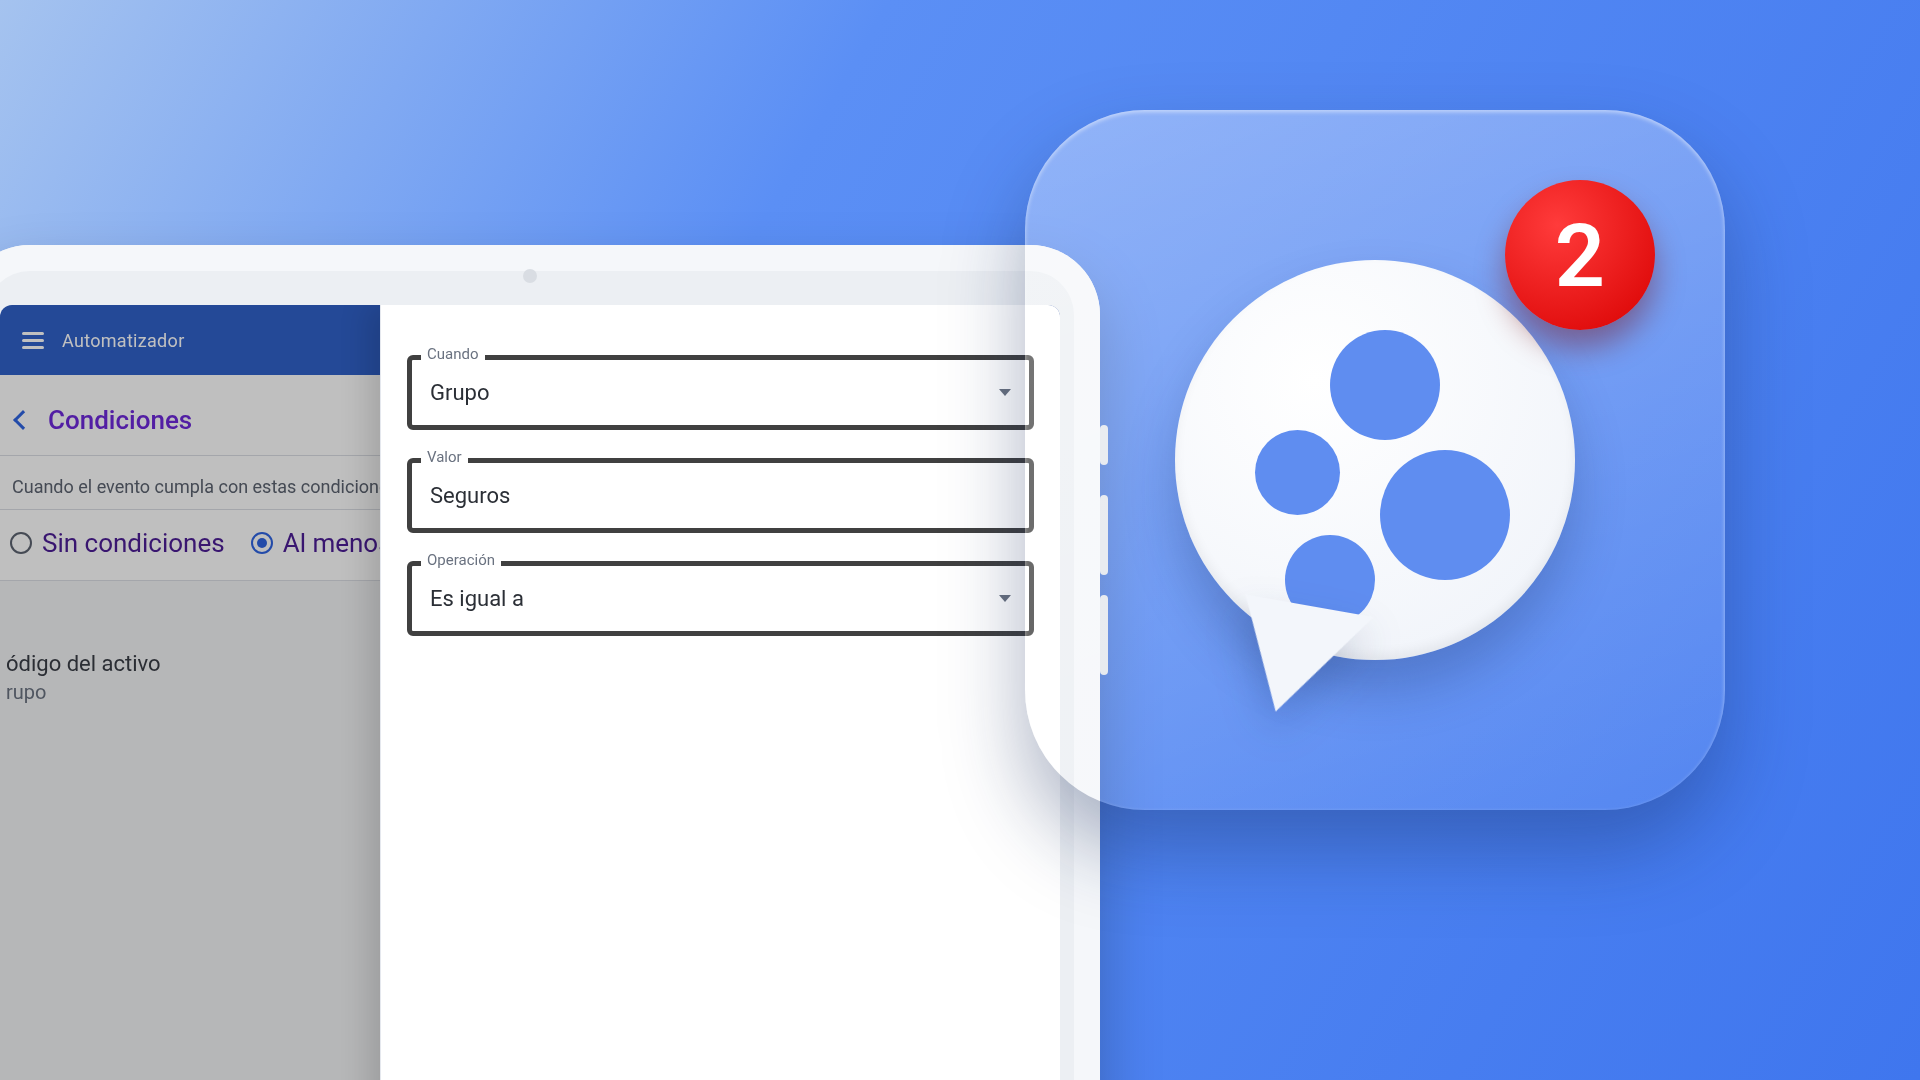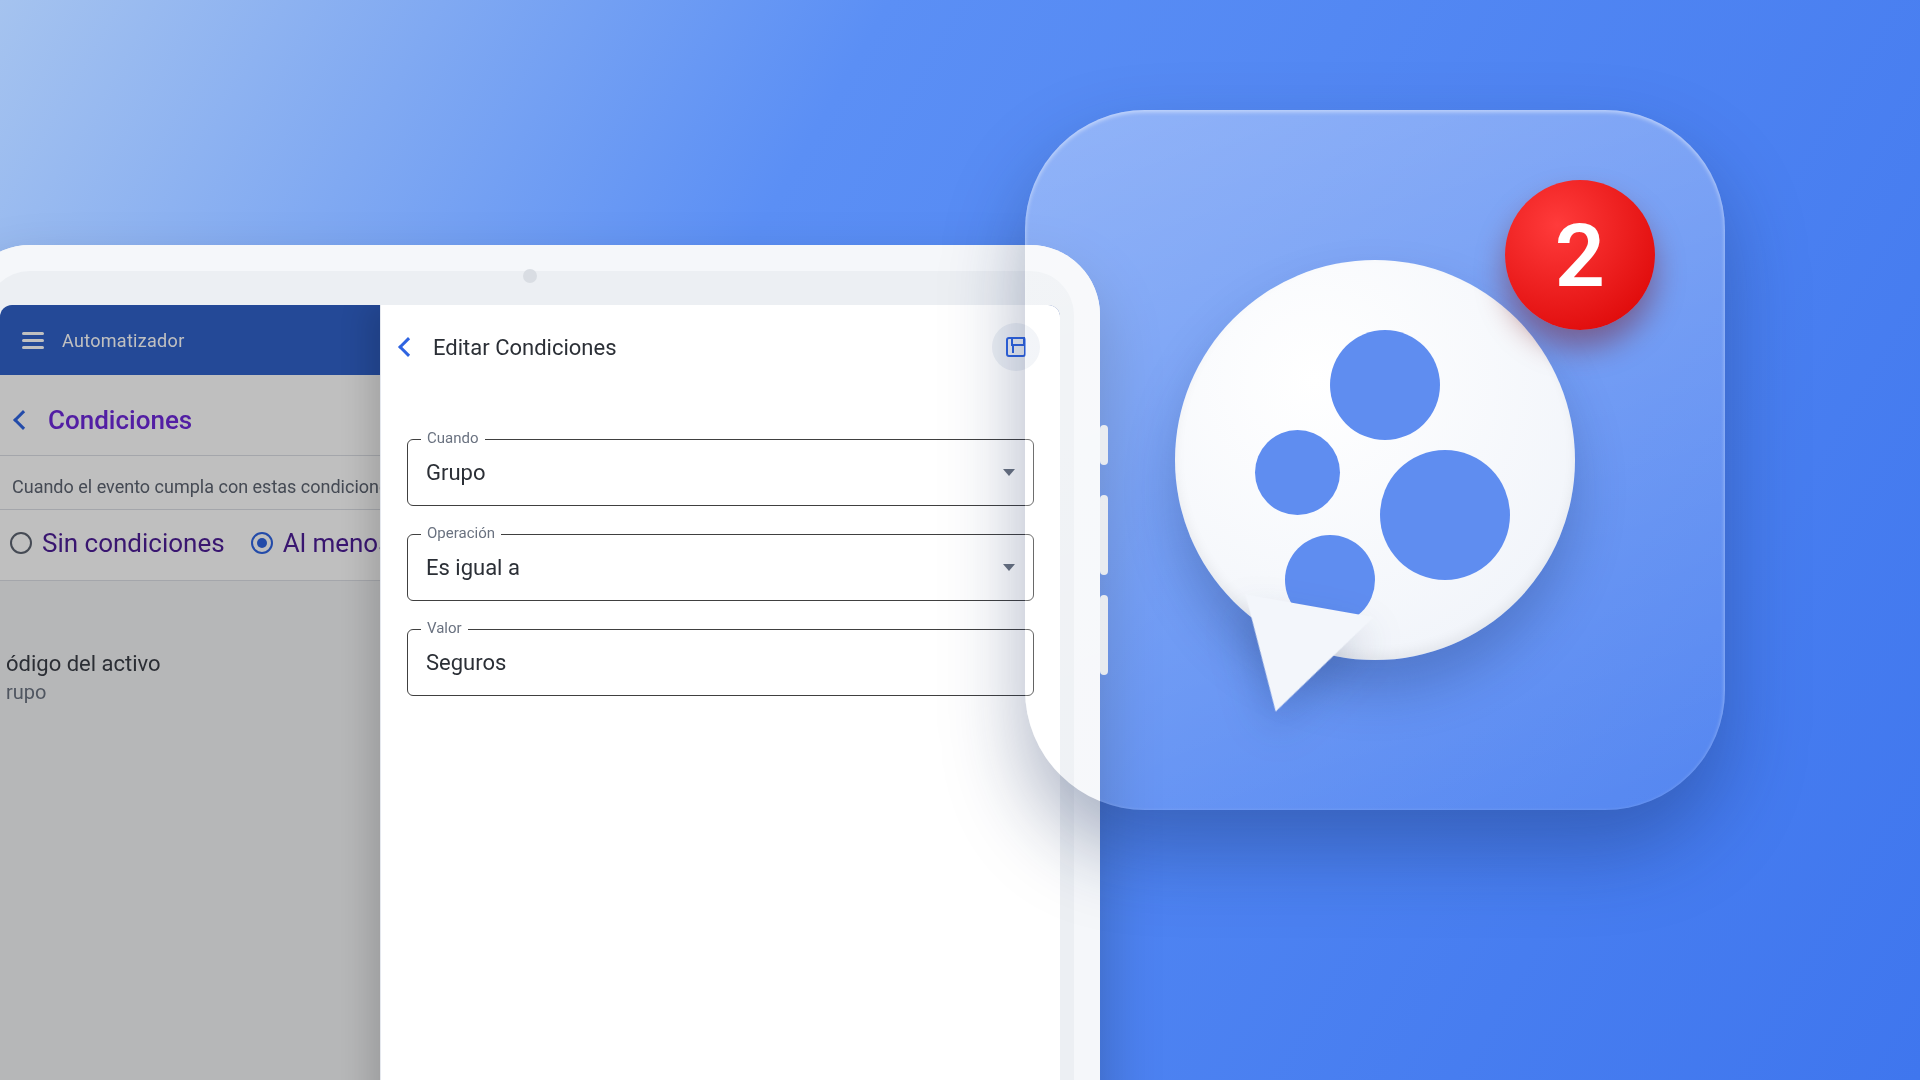--- a/index.html
+++ b/index.html
@@ -147,21 +147,21 @@
   .panel-body{ padding:10px 26px; display:flex; flex-direction:column; gap:28px;margin-top:40px;}
 
   .field{ position:relative; }
   .field-label{
     position:absolute; top:-10px; left:14px;
     background:#fff; padding:0 6px;
     font-size:15px; color:#6a7280;
   }
   .field-box{
     width:100%;
-    border:1px solid #404040; border-radius:6px;
+    border:5px solid #404040; border-radius:6px;
     padding:20px 18px;
     font-size:22px; color:#2b2f36;
     display:flex; align-items:center; justify-content:space-between;
     cursor:pointer; background:#fff;
   }
   .field-box.input{ cursor:text; }
   .caret{
     width:0; height:0;
     border-left:6px solid transparent;
     border-right:6px solid transparent;
@@ -251,52 +251,43 @@
       </div>
 
       <div class="ba-list">
         <div class="ba-item-title">ódigo del activo</div>
         <div class="ba-item-sub">rupo</div>
       </div>
     </div>
     <div class="back-dim"></div>
 
     <div class="panel">
-      <div class="panel-header">
-        <div class="left">
-          <div class="chevron-left"></div>
-          <div class="panel-title">Editar Condiciones</div>
-        </div>
-        <div class="icon-btn">
-          <div class="save-icon"></div>
-        </div>
-      </div>
 
       <div class="panel-body">
 
         <div class="field">
           <span class="field-label">Cuando</span>
           <div class="field-box">
             <span>Grupo</span>
             <span class="caret"></span>
           </div>
         </div>
 
         <div class="field">
+          <span class="field-label">Valor</span>
+          <div class="field-box input">
+            <span>Seguros</span>
+          </div>
+        </div>
+
+        <div class="field">
           <span class="field-label">Operación</span>
           <div class="field-box">
             <span>Es igual a</span>
             <span class="caret"></span>
-          </div>
-        </div>
-
-        <div class="field">
-          <span class="field-label">Valor</span>
-          <div class="field-box input">
-            <span>Seguros</span>
           </div>
         </div>
 
       </div>
     </div>
 
   </div>
 </div>
 
 <div class="appicon">

